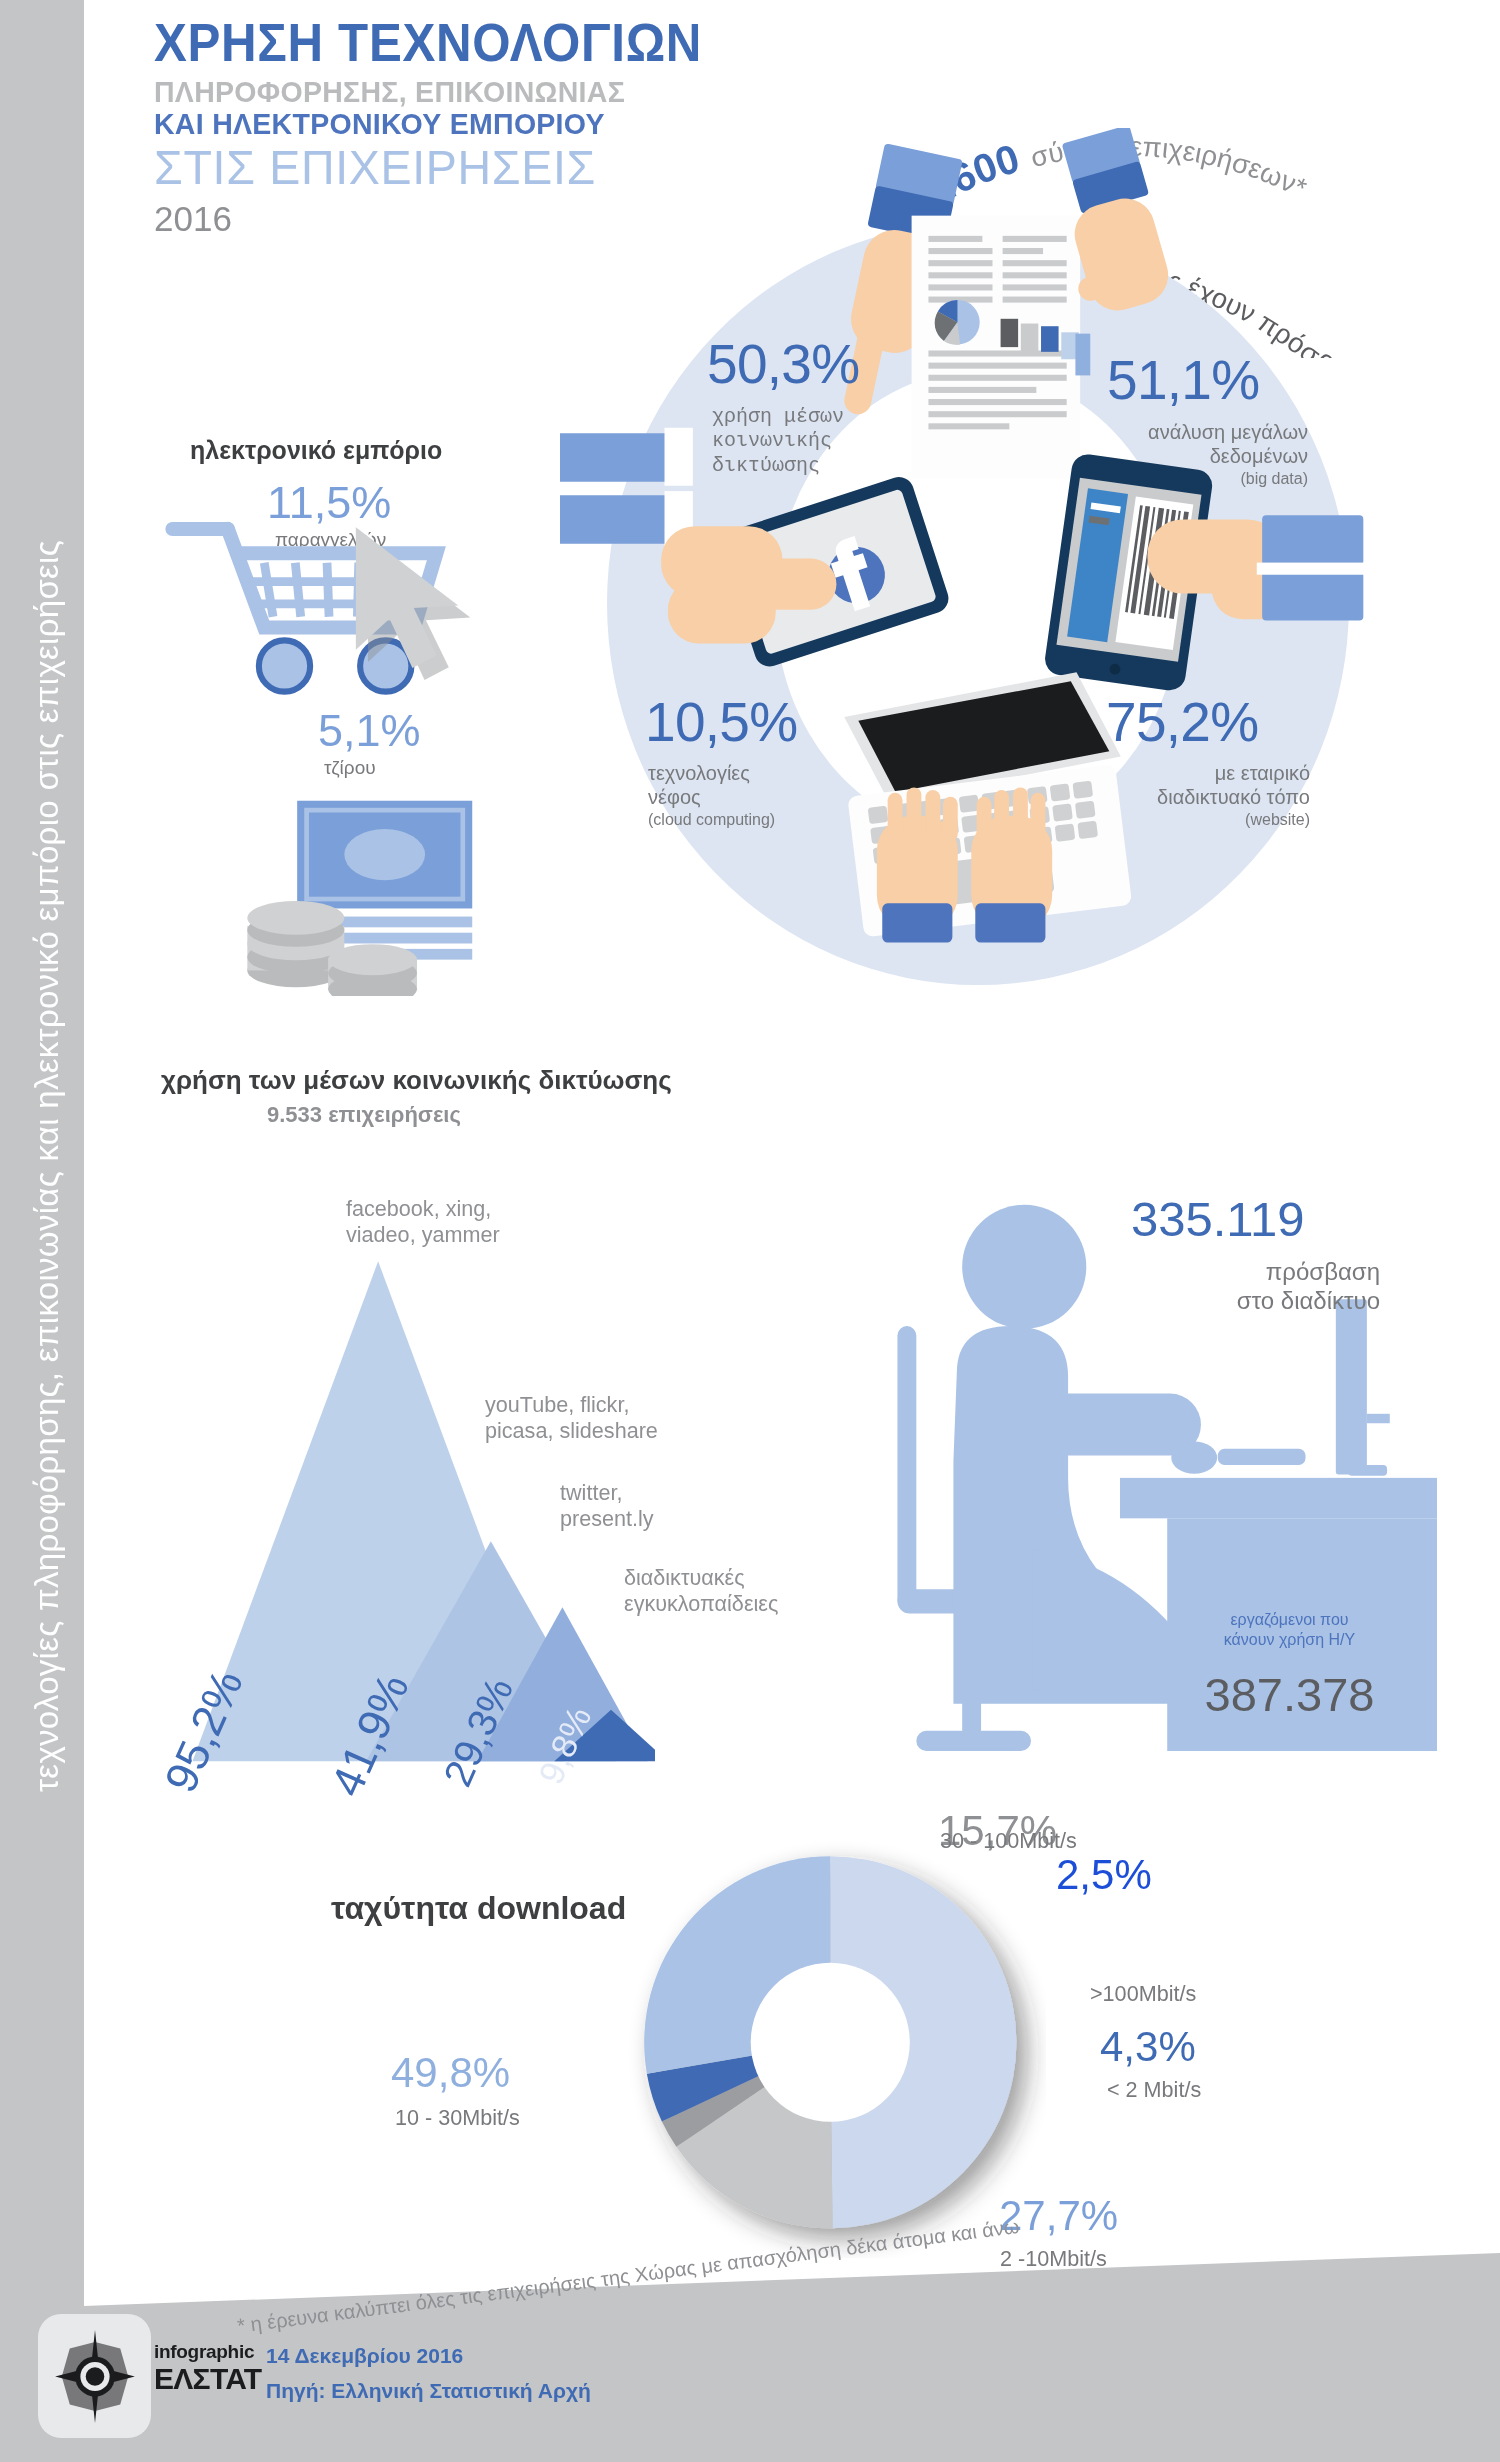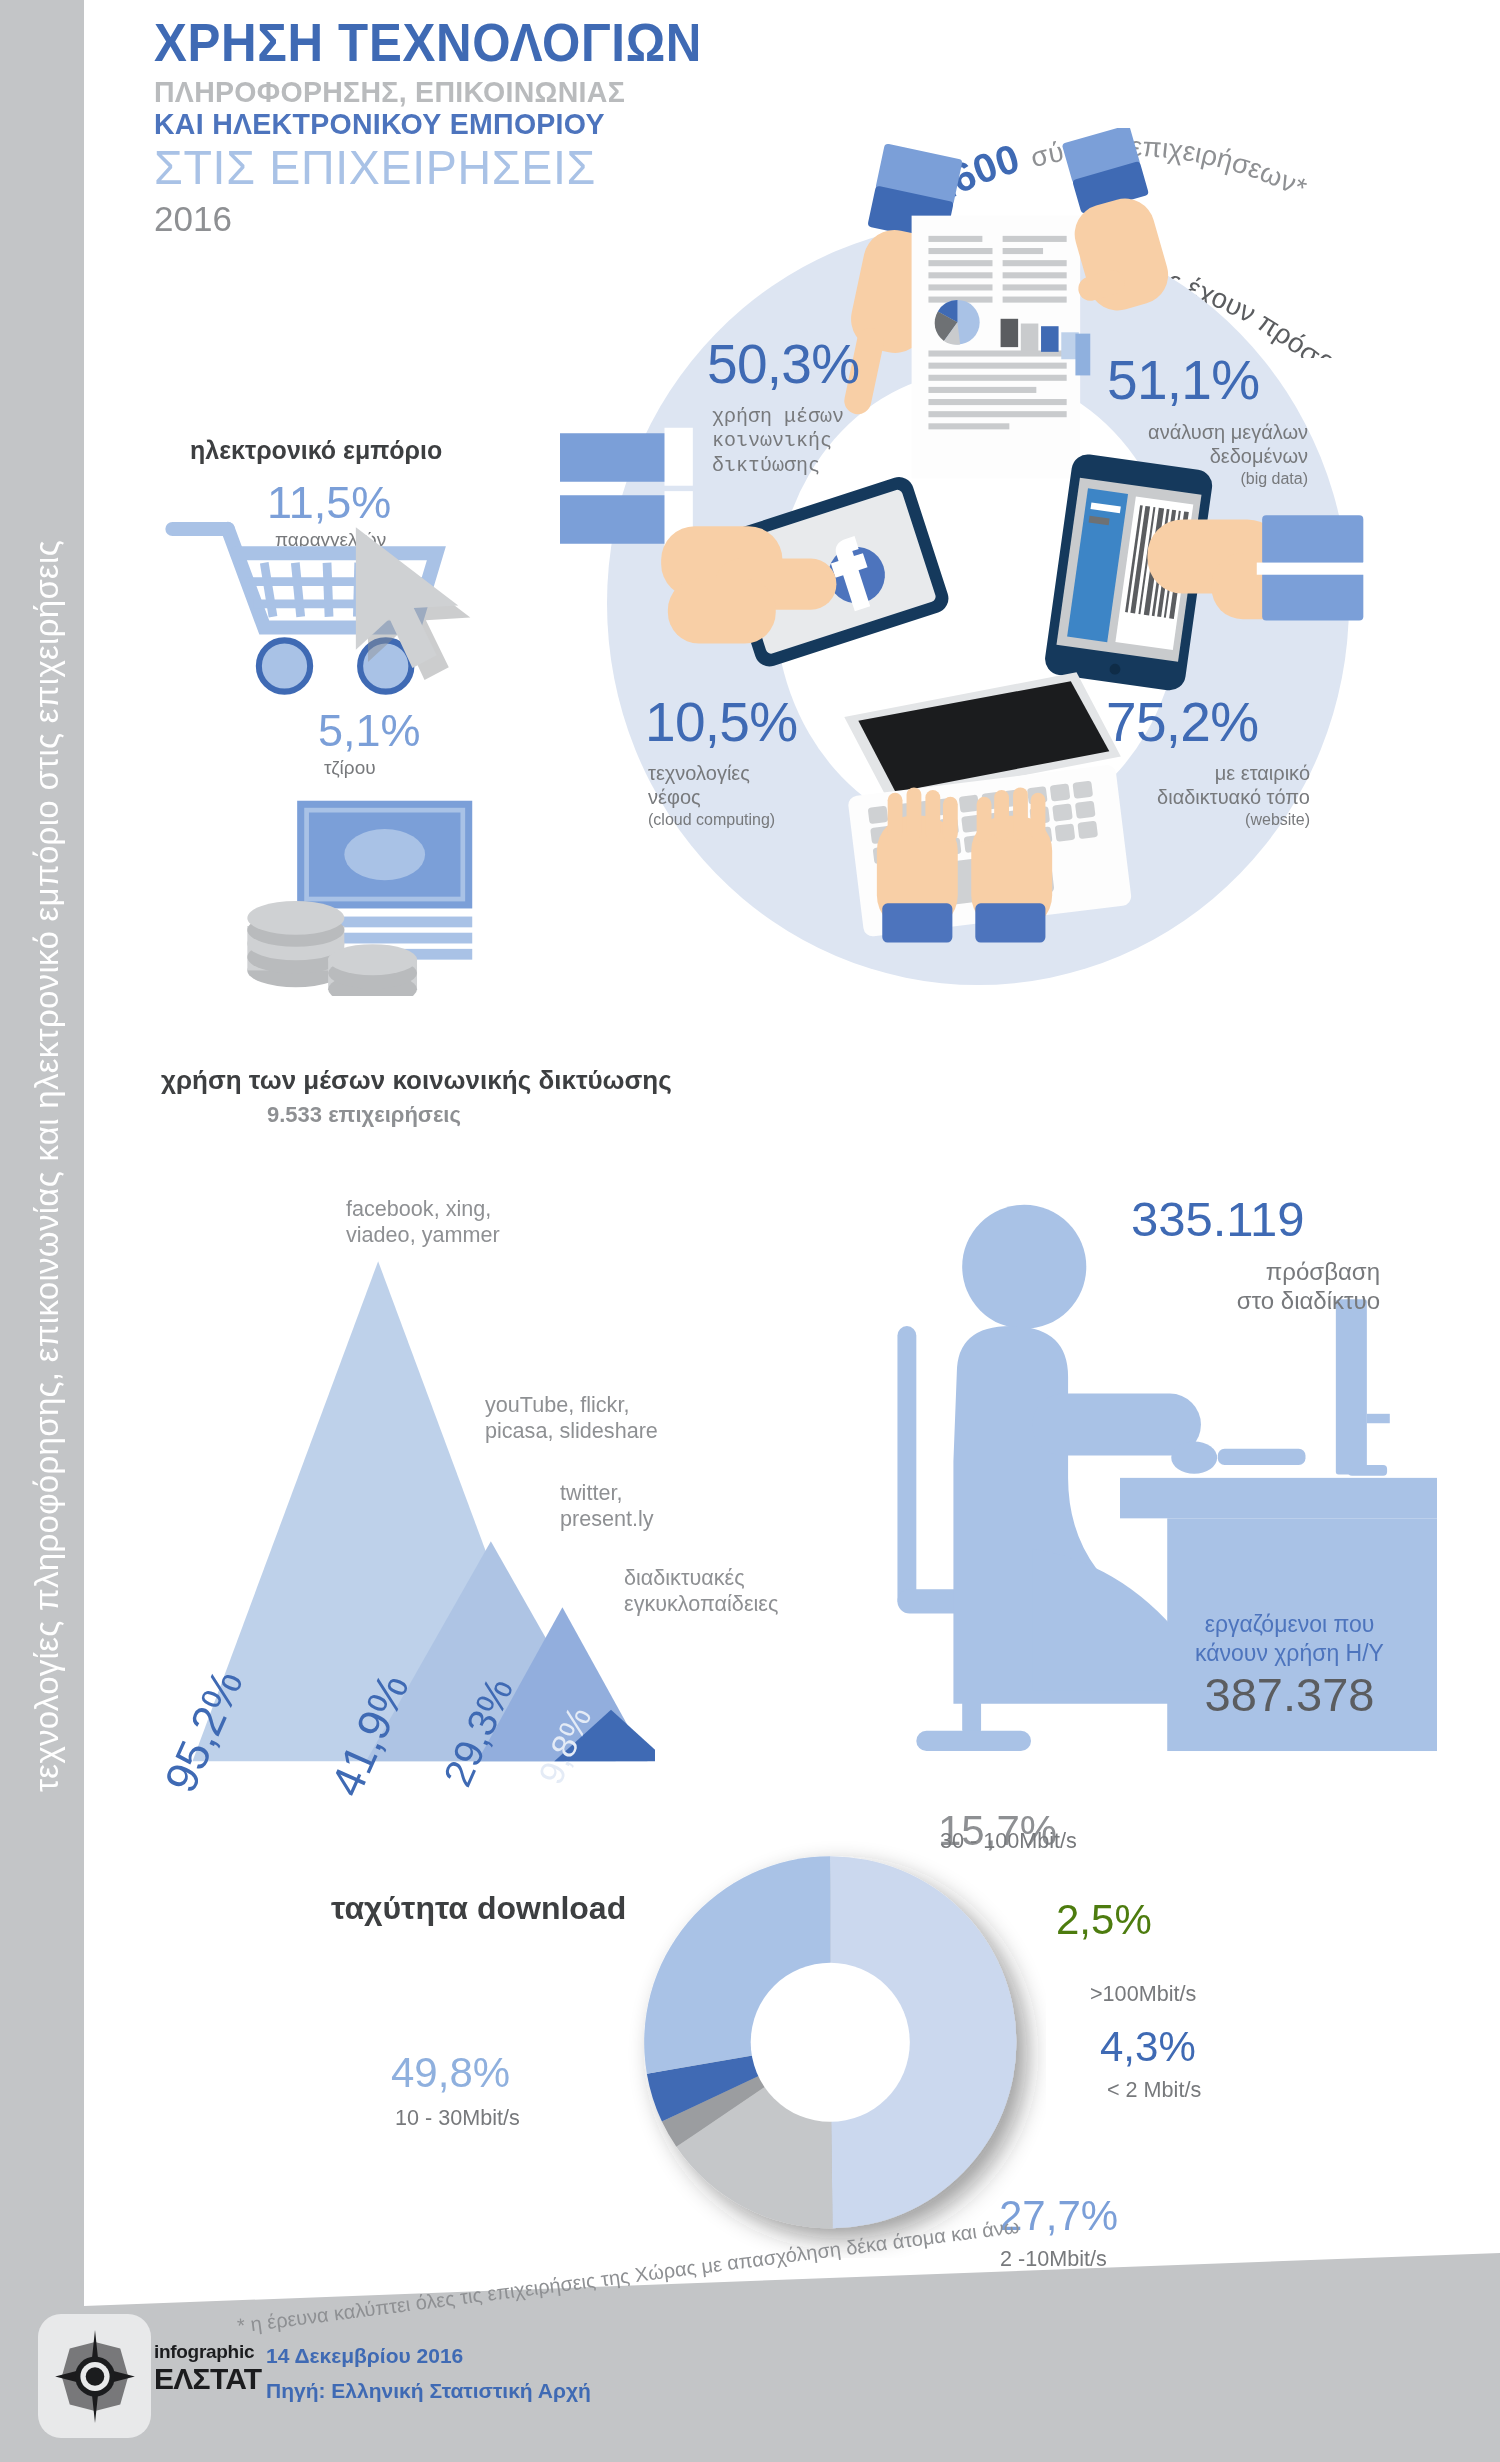--- a/index.html
+++ b/index.html
@@ -53,21 +53,21 @@
   
   .sm-title{position:absolute;left:161px;top:1065px;font-size:26px;font-weight:700;color:#3d3f41;}
   .sm-sub{position:absolute;left:267px;top:1102px;font-size:22px;font-weight:700;color:#8e9093;}
   .mt-label{position:absolute;font-size:21.6px;color:#8e9093;line-height:1.2;}
   .mt-pct{position:absolute;font-size:45px;color:#3f6ab4;white-space:nowrap;
           transform-origin:left bottom;}
 
   
   .desk-num1{position:absolute;left:1131px;top:1191px;font-size:49px;color:#3f6ab4;}
   .desk-sub1{position:absolute;left:1181px;top:1257px;font-size:24px;color:#77797c;line-height:1.22;text-align:right;width:199px;}
-  .desk-sub2{position:absolute;left:1168px;top:1610px;font-size:23px;color:#4d74bd;line-height:1.25;text-align:center;width:243px;}
+  .desk-sub2{position:absolute;left:1168px;top:1610px;font-size:16px;color:#4d74bd;line-height:1.25;text-align:center;width:243px;}
   .desk-num2{position:absolute;left:1178px;top:1667px;font-size:47px;color:#5b5d60;width:223px;text-align:center;}
 
   
   .donut-title{position:absolute;left:331px;top:1890px;font-size:32px;font-weight:700;color:#3d3f41;}
   .dn-pct{position:absolute;font-size:42px;line-height:1;white-space:nowrap;}
   .dn-sub{position:absolute;font-size:21.6px;color:#77797c;line-height:1;white-space:nowrap;}
 
   
   .footnote{position:absolute;left:236px;top:2315px;width:1012px;font-size:20px;color:#8e9093;
             transform:rotate(-7.3deg);transform-origin:left top;white-space:nowrap;}
@@ -459,21 +459,21 @@
         <circle r="118" fill="#ffffff"></circle>
       </g>
     </svg>
 
   <div class="dn-pct" style="left:391px;top:2052px;color:#8fb0de;">49,8%</div>
   <div class="dn-sub" style="left:395px;top:2107px;">10 - 30Mbit/s</div>
 
   <div class="dn-pct" style="left:938px;top:1810px;color:#8e9093;">15,7%</div>
   <div class="dn-sub" style="left:940px;top:1830px;">30 - 100Mbit/s</div>
 
-  <div class="dn-pct" style="left:1056px;top:1899px;color:#4d7c0f;">2,5%</div>
+  <div class="dn-pct" style="left:1056px;top:1854px;color:#1d4ed8;">2,5%</div>
   <div class="dn-sub" style="left:1090px;top:1983px;">&gt;100Mbit/s</div>
 
   <div class="dn-pct" style="left:1100px;top:2026px;color:#3f6ab4;">4,3%</div>
   <div class="dn-sub" style="left:1107px;top:2079px;">&lt; 2 Mbit/s</div>
 
   <div class="dn-pct" style="left:999px;top:2195px;color:#7b9fd8;">27,7%</div>
   <div class="dn-sub" style="left:1000px;top:2248px;">2 -10Mbit/s</div>
 
   <div class="bottom-wedge"></div>
 

